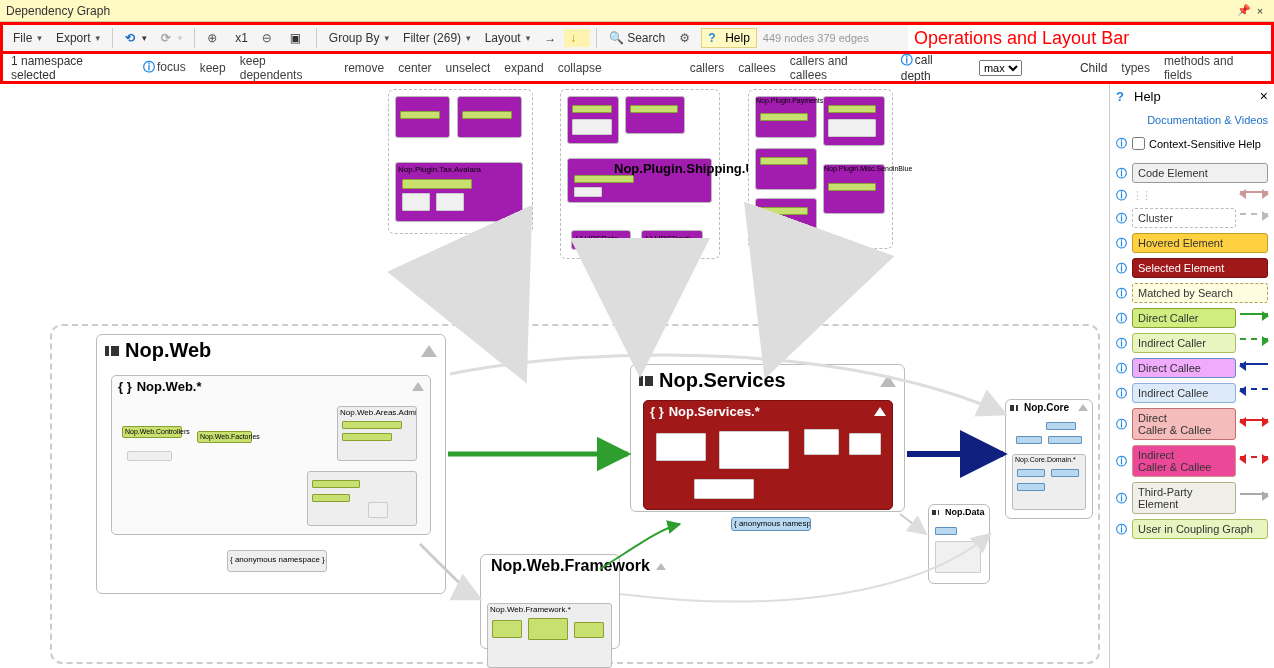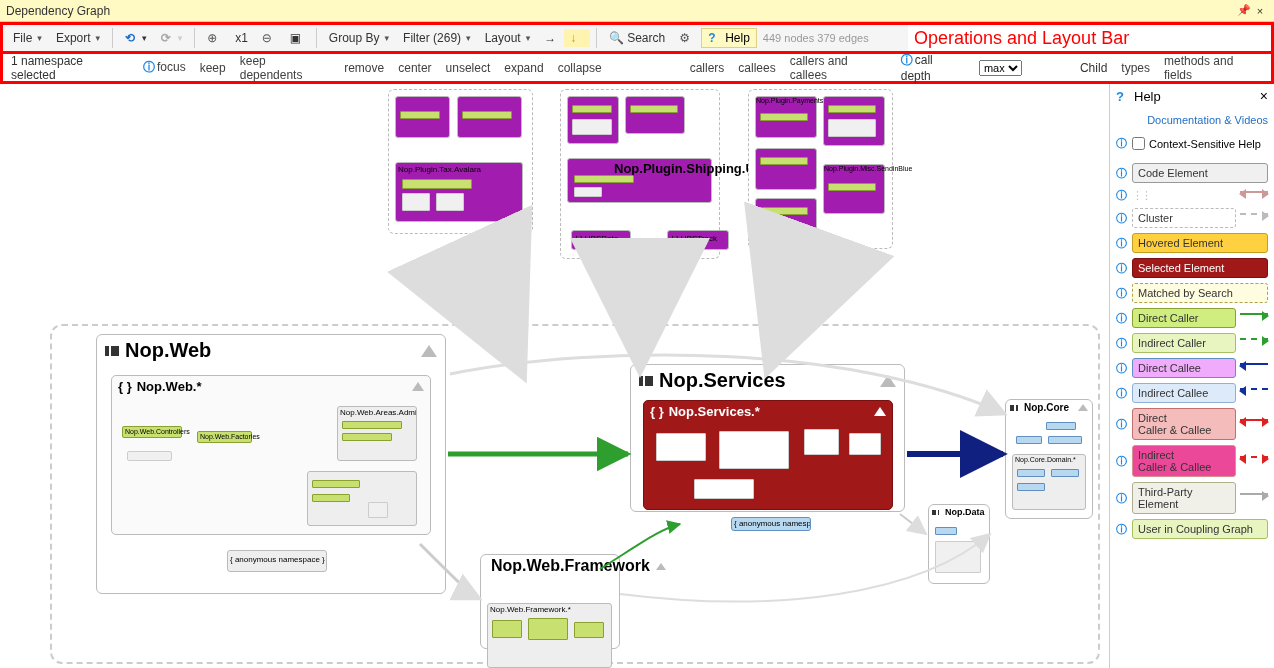--- a/index.html
+++ b/index.html
@@ -198,21 +198,21 @@
         <div class="miniblk box-green" style="left:4px;top:8px;width:48px;height:8px;"></div>
       </div>
     <div class="ptiny" style="left:6px;top:68px;width:145px;height:45px;">
       <div class="h" style="font-size:13px;padding:2px;font-weight:bold;margin-left:44px;">Nop.Plugin.Shipping.UPS</div>
       <div class="miniblk box-green" style="left:6px;top:16px;width:60px;height:8px;"></div>
       <div class="miniblk box-gray" style="left:6px;top:28px;width:28px;height:10px;"></div>
     </div>
     <div class="ptiny" style="left:10px;top:140px;width:60px;height:20px;">
         <div class="h" style="font-size:8px;padding:3px;">{ } <span>UPSRate</span></div>
       </div>
-    <div class="ptiny" style="left:80px;top:140px;width:62px;height:20px;margin-left:26px;">
+    <div class="ptiny" style="left:80px;top:140px;width:62px;height:20px;">
         <div class="h" style="font-size:8px;padding:3px;">{ } <span>UPSTrack</span></div>
       </div>
   </div>
 
   <div class="plug" style="left:748px; top:5px; width:145px; height:160px;">
     <div class="ptiny" style="left:6px;top:6px;width:62px;height:42px;">
         <div class="h" style="font-size:7px;">Nop.Plugin.Payments.Square</div>
         <div class="miniblk box-green" style="left:4px;top:16px;width:48px;height:8px;"></div>
       </div>
     <div class="ptiny" style="left:74px;top:6px;width:62px;height:50px;">

